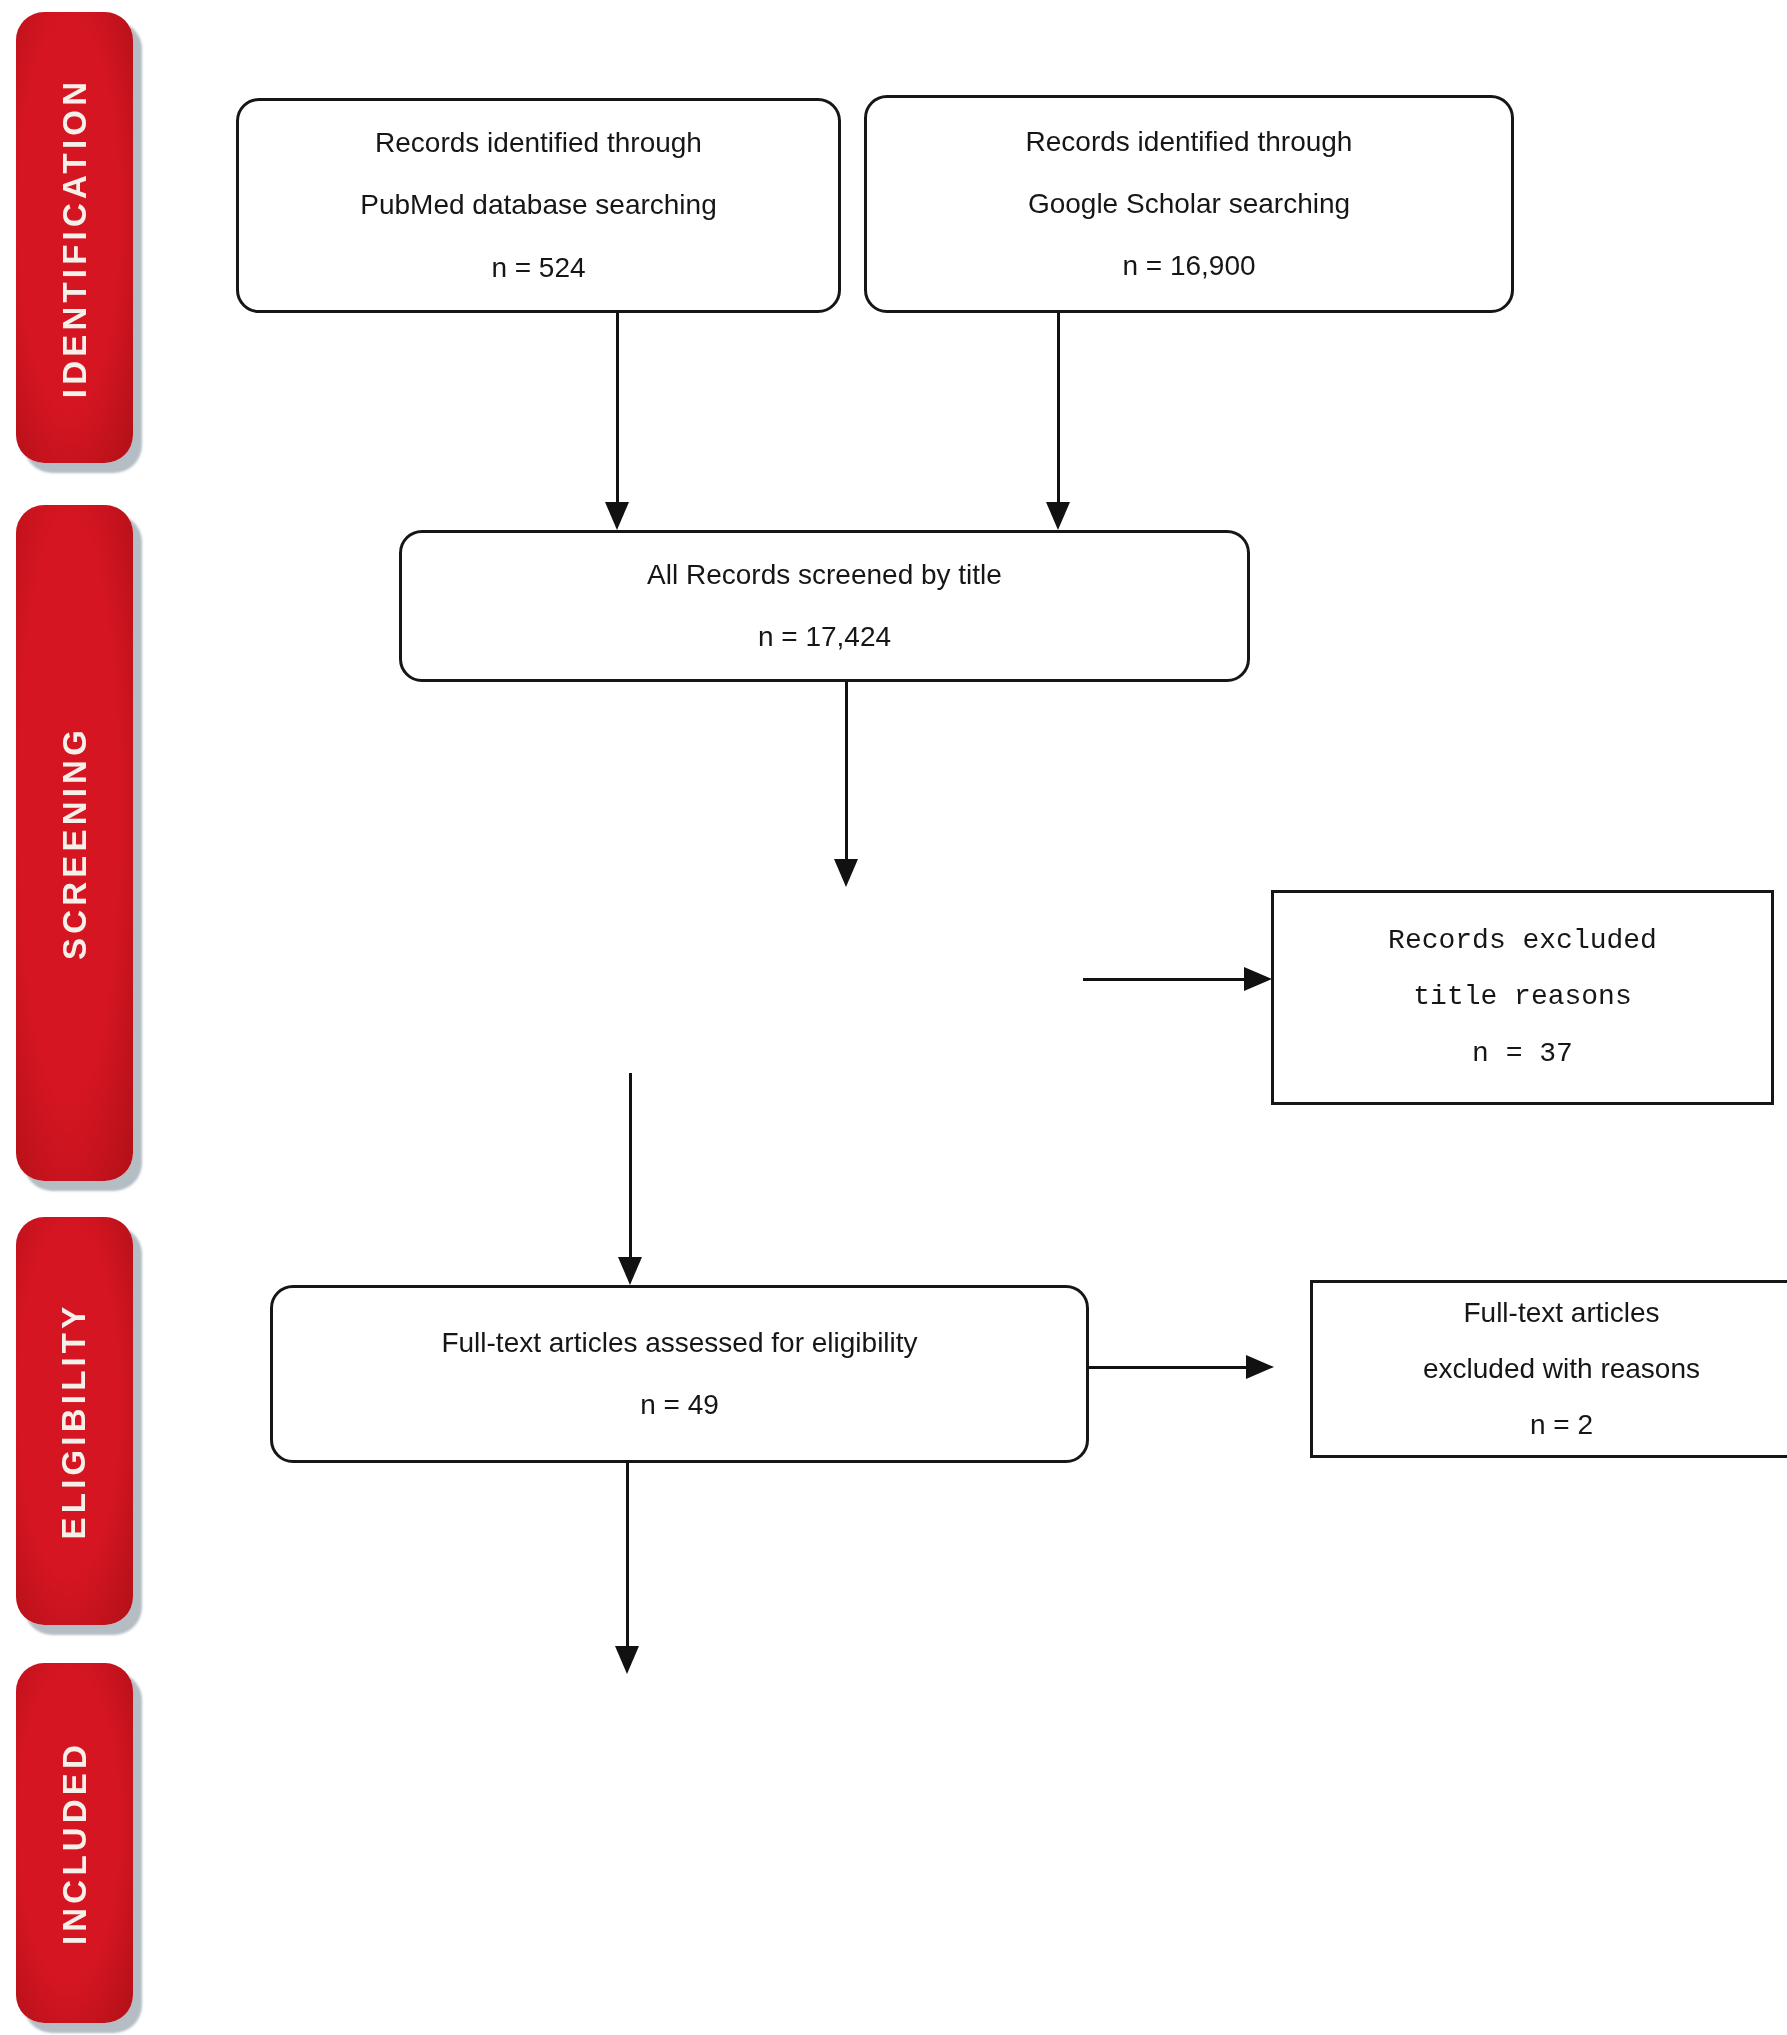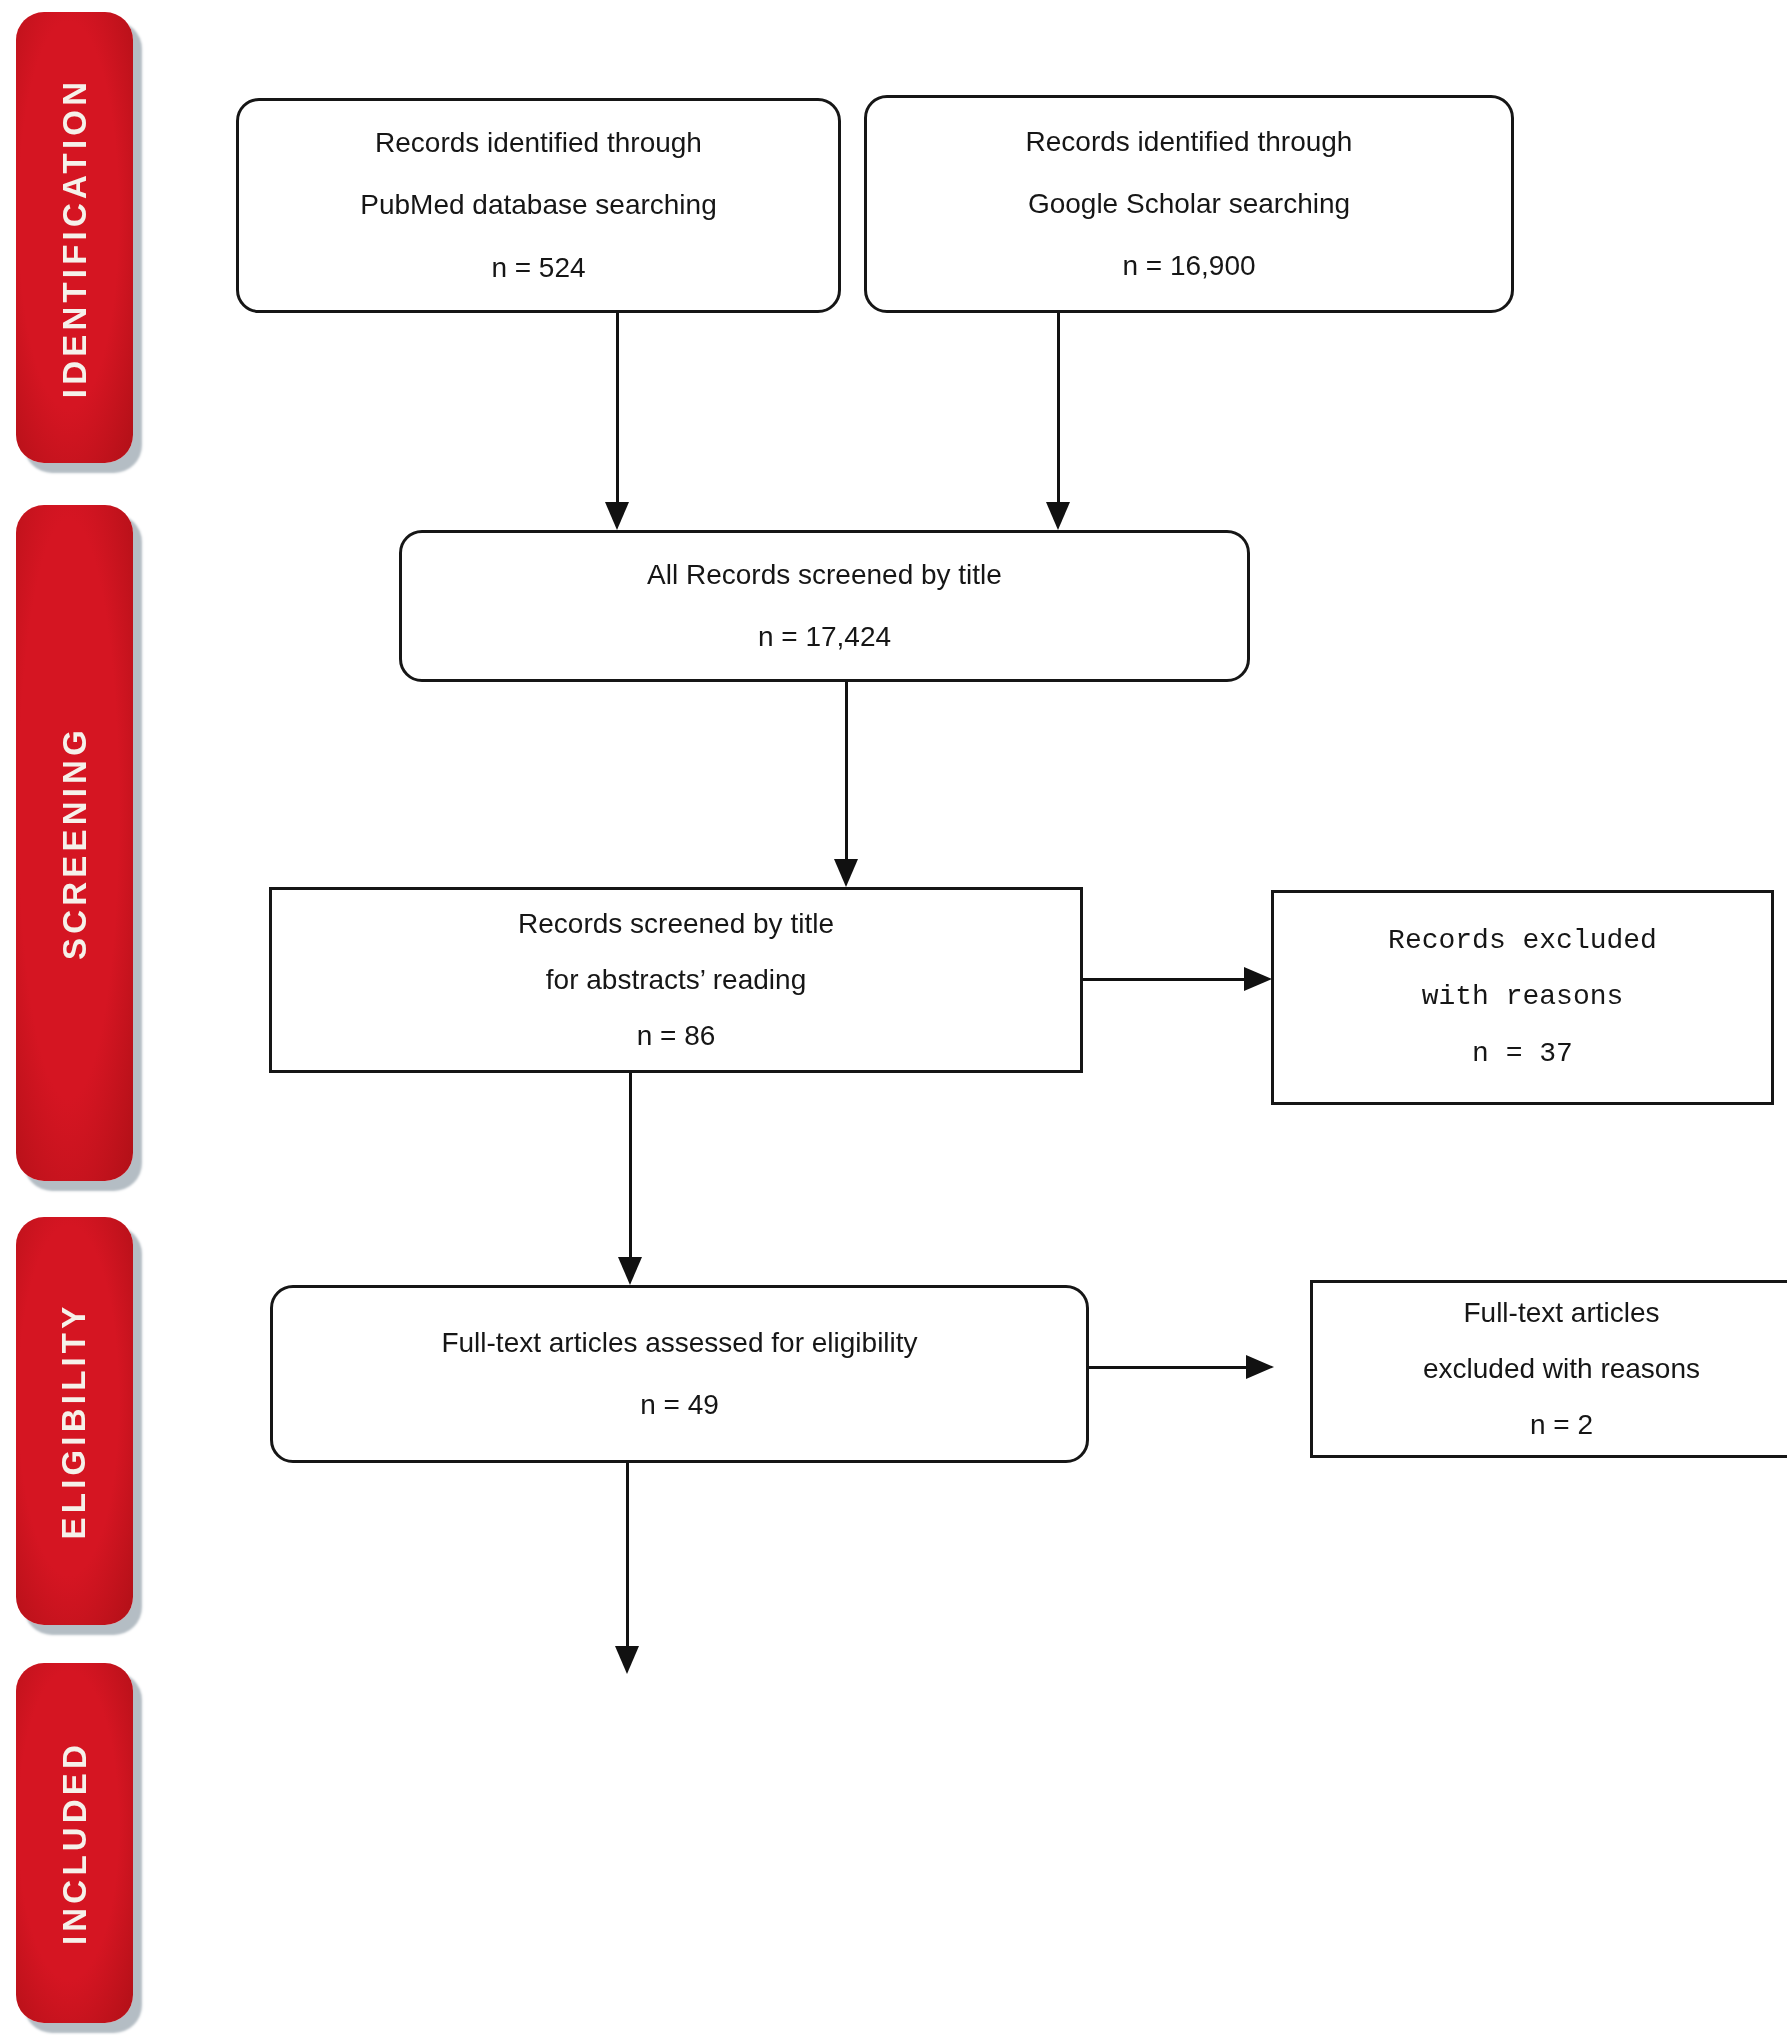--- a/index.html
+++ b/index.html
@@ -95,28 +95,23 @@
     <span>Records identified through</span>
     <span>Google Scholar searching</span>
     <span>n = 16,900</span>
   </div>
 
   <div class="box gap50" style="left:399px;top:530px;width:851px;height:152px;">
     <span>All Records screened by title</span>
     <span>n = 17,424</span>
   </div>
 
-  <div class="box gap40" style="left:269px;top:887px;width:814px;height:186px;">
-    <span>Records screened by title</span>
-    <span>for abstracts’ reading</span>
-    <span>n = 86</span>
-  </div>
   <div class="box gap40" style="left:1271px;top:890px;width:503px;height:215px;font-family:Liberation Mono, monospace;">
     <span>Records excluded</span>
-    <span>with reasons</span>
+    <span>title reasons</span>
     <span>n = 37</span>
   </div>
 
   <div class="box gap50 pad-b55" style="left:270px;top:1285px;width:819px;height:178px;">
     <span>Full-text articles assessed for eligibility</span>
     <span>n = 49</span>
   </div>
   <div class="box gap40" style="left:1274px;top:1280px;width:503px;height:178px;margin-left:36px;">
     <span>Full-text articles</span>
     <span>excluded with reasons</span>

